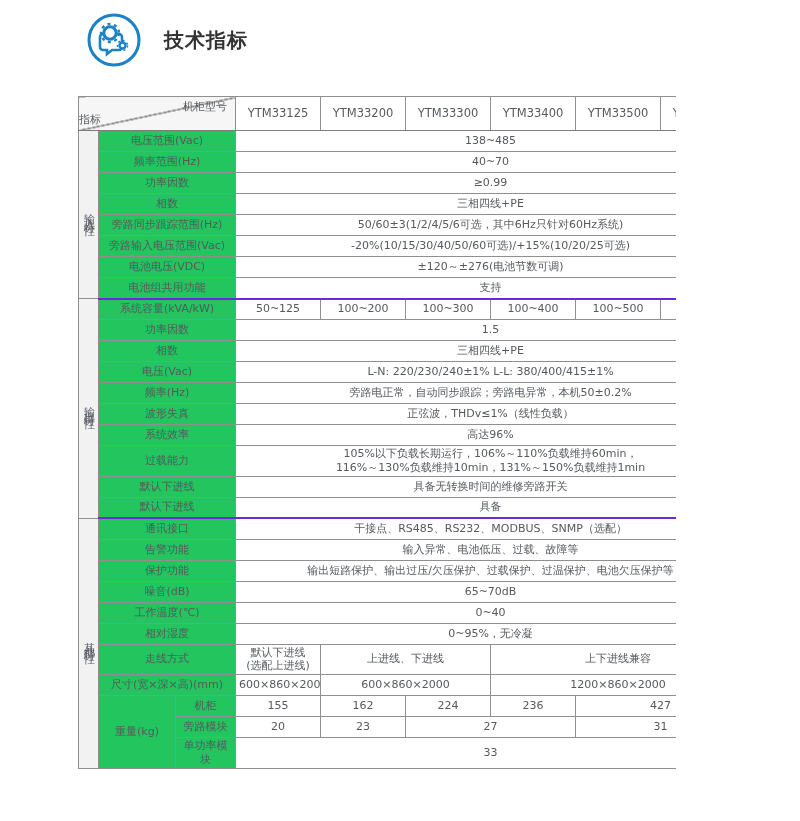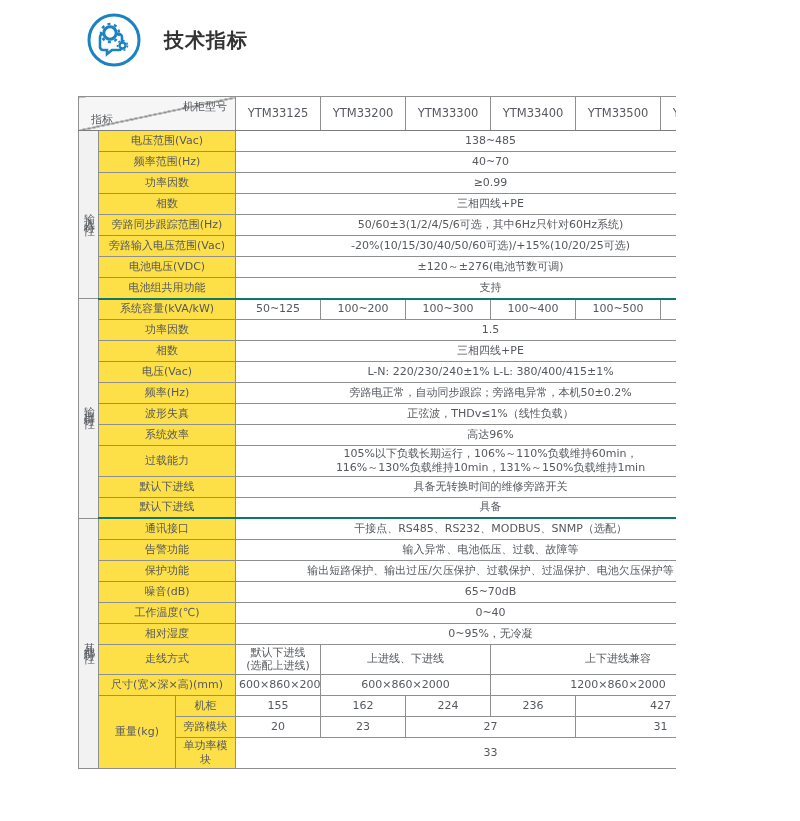--- a/index.html
+++ b/index.html
@@ -24,29 +24,29 @@
     overflow:hidden;
   }
   tr.hrow td { height:34px; font-size:11.5px;margin-top:24px; }
   td.corner {
     position:relative; background:#f6f6f6; padding:0;
     background-image:linear-gradient(to bottom right,
       transparent calc(50% - 0.8px), #8f8f8f calc(50% - 0.8px),
       #8f8f8f calc(50% + 0.8px), transparent calc(50% + 0.8px));
   }
   .corner-top { position:absolute; top:3px; right:8px; font-size:11px; }
-  .corner-bot { position:absolute; bottom:3px; left:12px; font-size:11px; }
+  .corner-bot { position:absolute; bottom:3px; left:0; font-size:11px; }
   td.group { background:#f2f2f2; padding:0; }
   td.group span {
     display:inline-block; writing-mode:vertical-rl; text-orientation:upright;
     letter-spacing:4px; font-size:11px; color:#55595e;
   }
-  td.plabel { background:#fde047; }
+  td.plabel { background:#22c55e; }
   .multiline { white-space:pre-line; }
-  tr.sec-end td { border-bottom:2px solid #0f766e; }
+  tr.sec-end td { border-bottom:2px solid #6d28d9; }
   table { border:1.5px solid #7c7c7c; }
   tr.hrow td { border-bottom:1.5px solid #7c7c7c; }
 </style>
 </head>
 <body>
 <div class="page">
 
   <div class="hdr">
     <svg class="hdr-icon" viewBox="0 0 56 56">
       <circle cx="28" cy="28" r="25" fill="none" stroke="#1a82c5" stroke-width="3"></circle>

